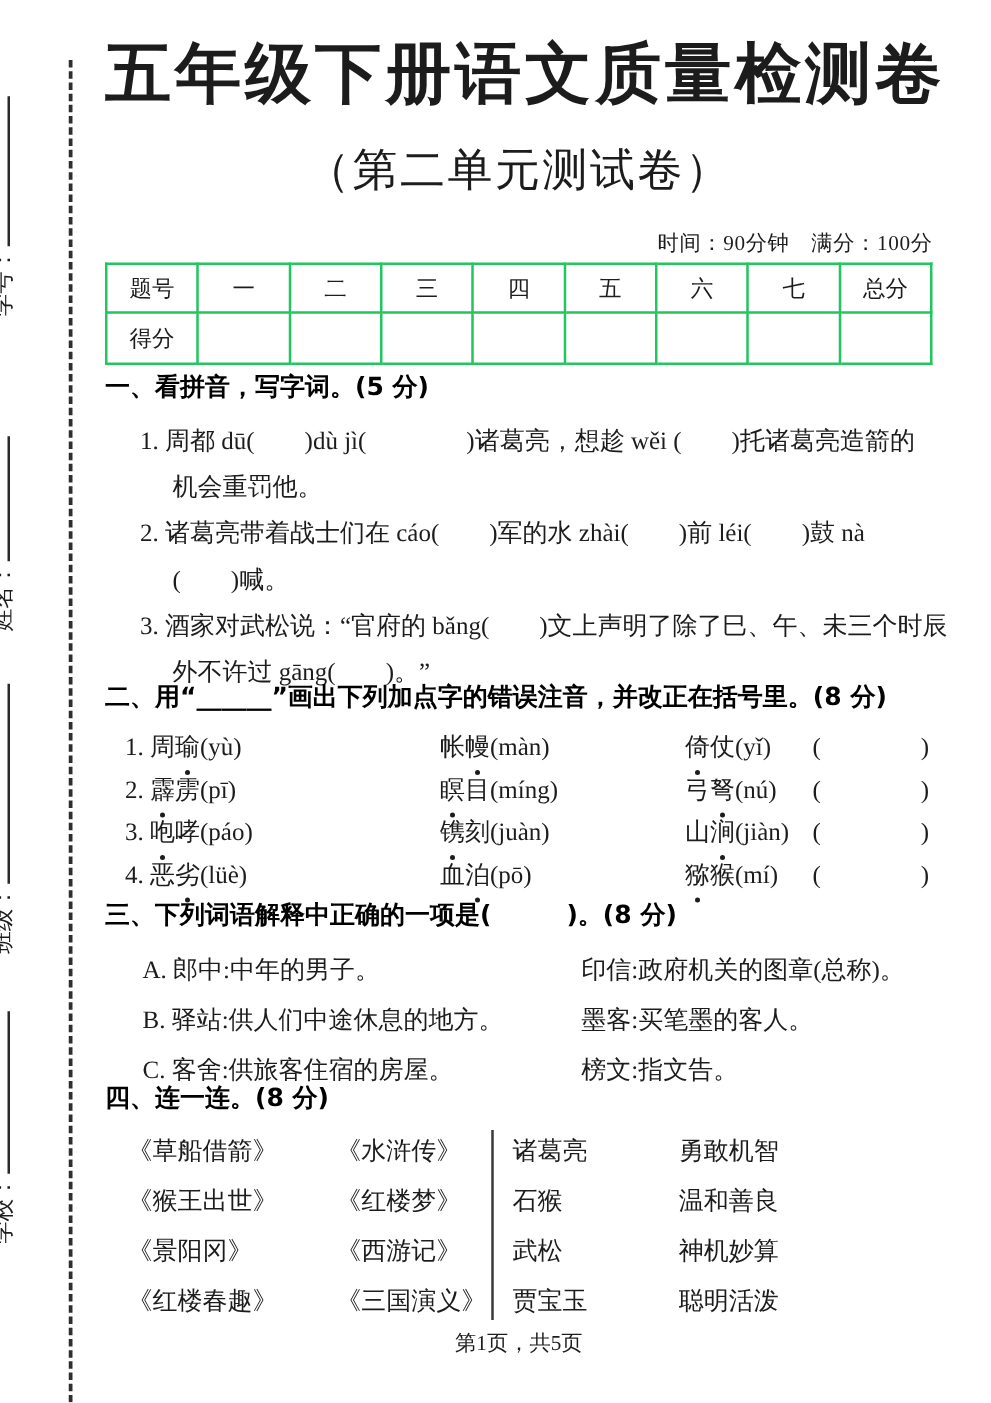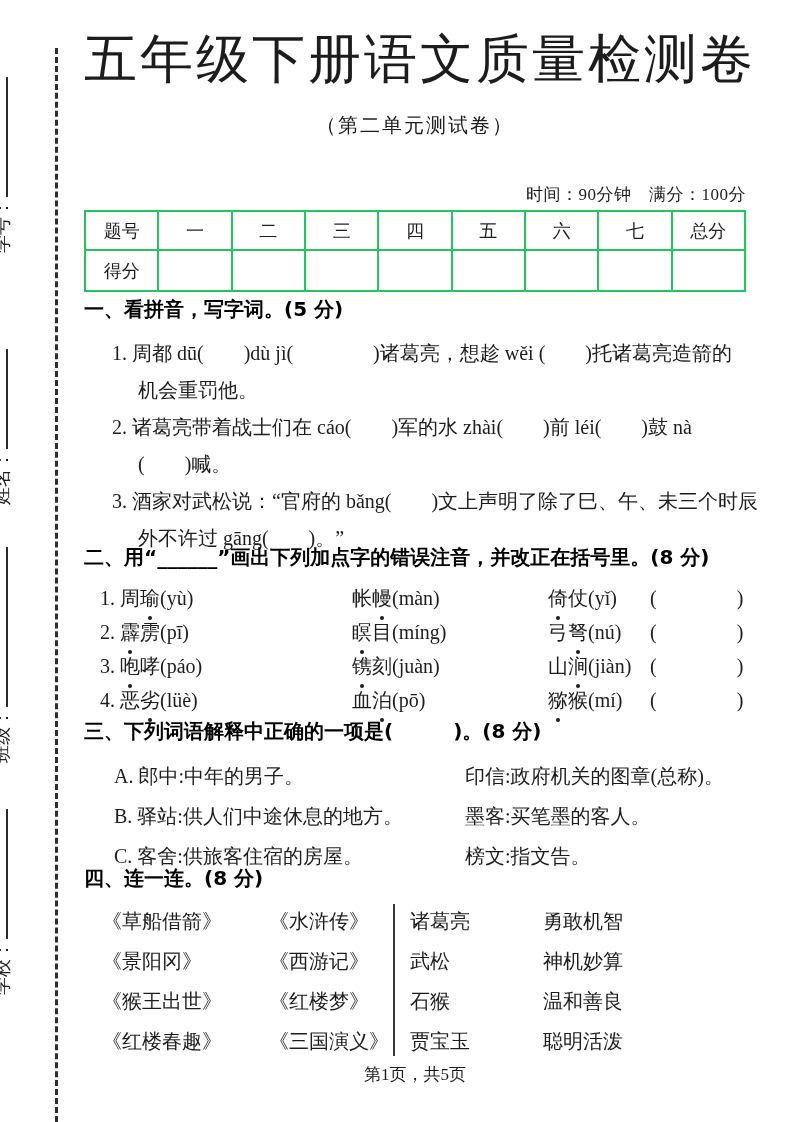--- a/index.html
+++ b/index.html
@@ -28,25 +28,25 @@
   }
   .f1 .side-line { width:120px; }
   .f2 .side-line { width:100px; }
   .f3 .side-line { width:160px; }
   .f4 .side-line { width:130px; }
 
   
   .main { position:absolute; left:84px; top:0; width:662px; height:1122px; }
   .title {
     position:absolute; top:24px; left:0; width:662px; text-align:center;
-    font-size:53px; font-weight:normal; letter-spacing:3px; white-space:nowrap;
+    font-size:53px; font-weight:bold; letter-spacing:3px; white-space:nowrap;
   }
   .subtitle {
     position:absolute; top:112px; left:0; width:662px; text-align:center;
-    font-size:20px; letter-spacing:2px;
+    font-size:36px; letter-spacing:2px;
   }
   .meta {
     position:absolute; top:183px; left:0; width:662px; text-align:right;
     font-size:17px; letter-spacing:0.5px;
   }
   
   .score-table {
     position:absolute; top:210px; left:0; width:662px;
     border-collapse:collapse; table-layout:fixed;
   }
@@ -223,32 +223,32 @@
       <div class="heading">四、连一连。(8 分)</div>
       <div class="rows">
         <div class="divider"></div>
         <div class="row">
           <span class="c1">《草船借箭》</span>
           <span class="c2">《水浒传》</span>
           <span class="c3">诸葛亮</span>
           <span class="c4">勇敢机智</span>
         </div>
         <div class="row">
+          <span class="c1">《猴王出世》</span>
+          <span class="c2">《红楼梦》</span>
+          <span class="c3">石猴</span>
+          <span class="c4">温和善良</span>
+        </div>
+        <div class="row">
           <span class="c1">《景阳冈》</span>
           <span class="c2">《西游记》</span>
           <span class="c3">武松</span>
           <span class="c4">神机妙算</span>
         </div>
         <div class="row">
-          <span class="c1">《猴王出世》</span>
-          <span class="c2">《红楼梦》</span>
-          <span class="c3">石猴</span>
-          <span class="c4">温和善良</span>
-        </div>
-        <div class="row">
           <span class="c1">《红楼春趣》</span>
           <span class="c2">《三国演义》</span>
           <span class="c3">贾宝玉</span>
           <span class="c4">聪明活泼</span>
         </div>
       </div>
     </div>
 
   </div>
 

